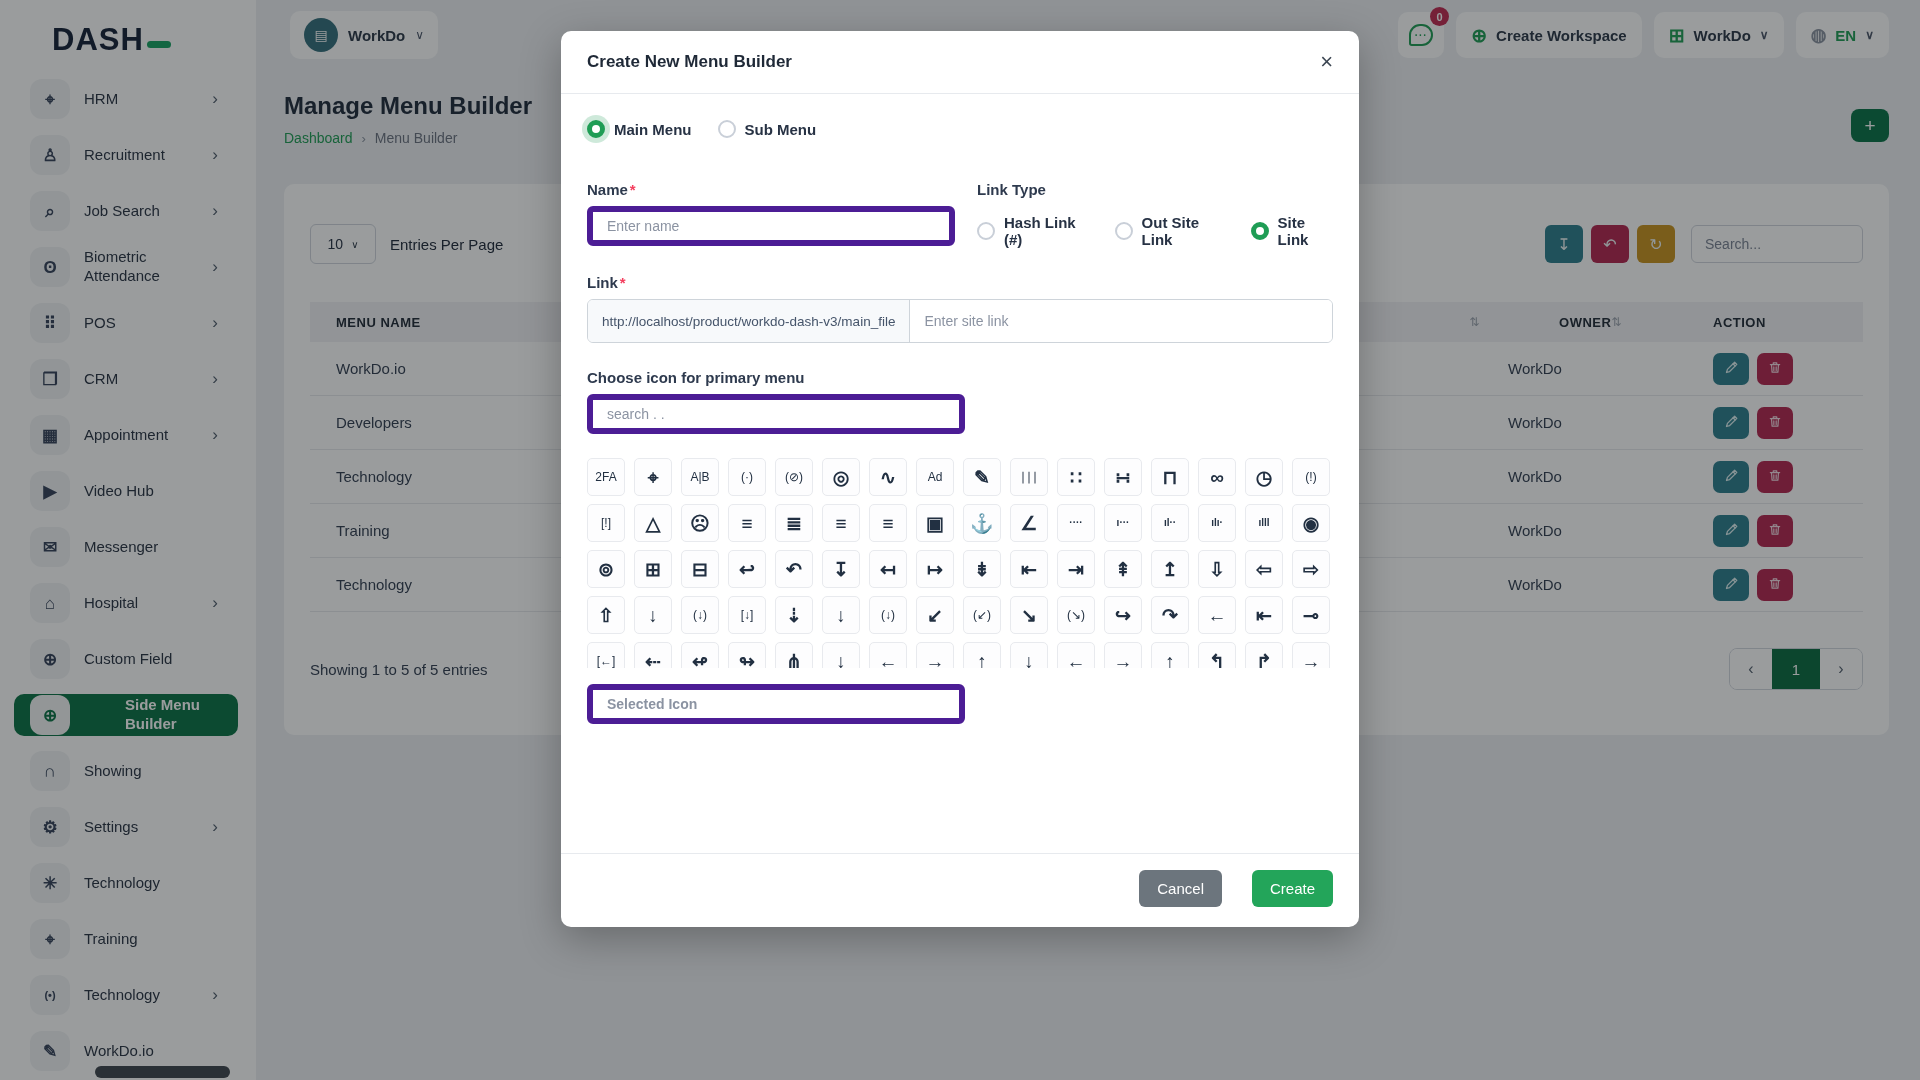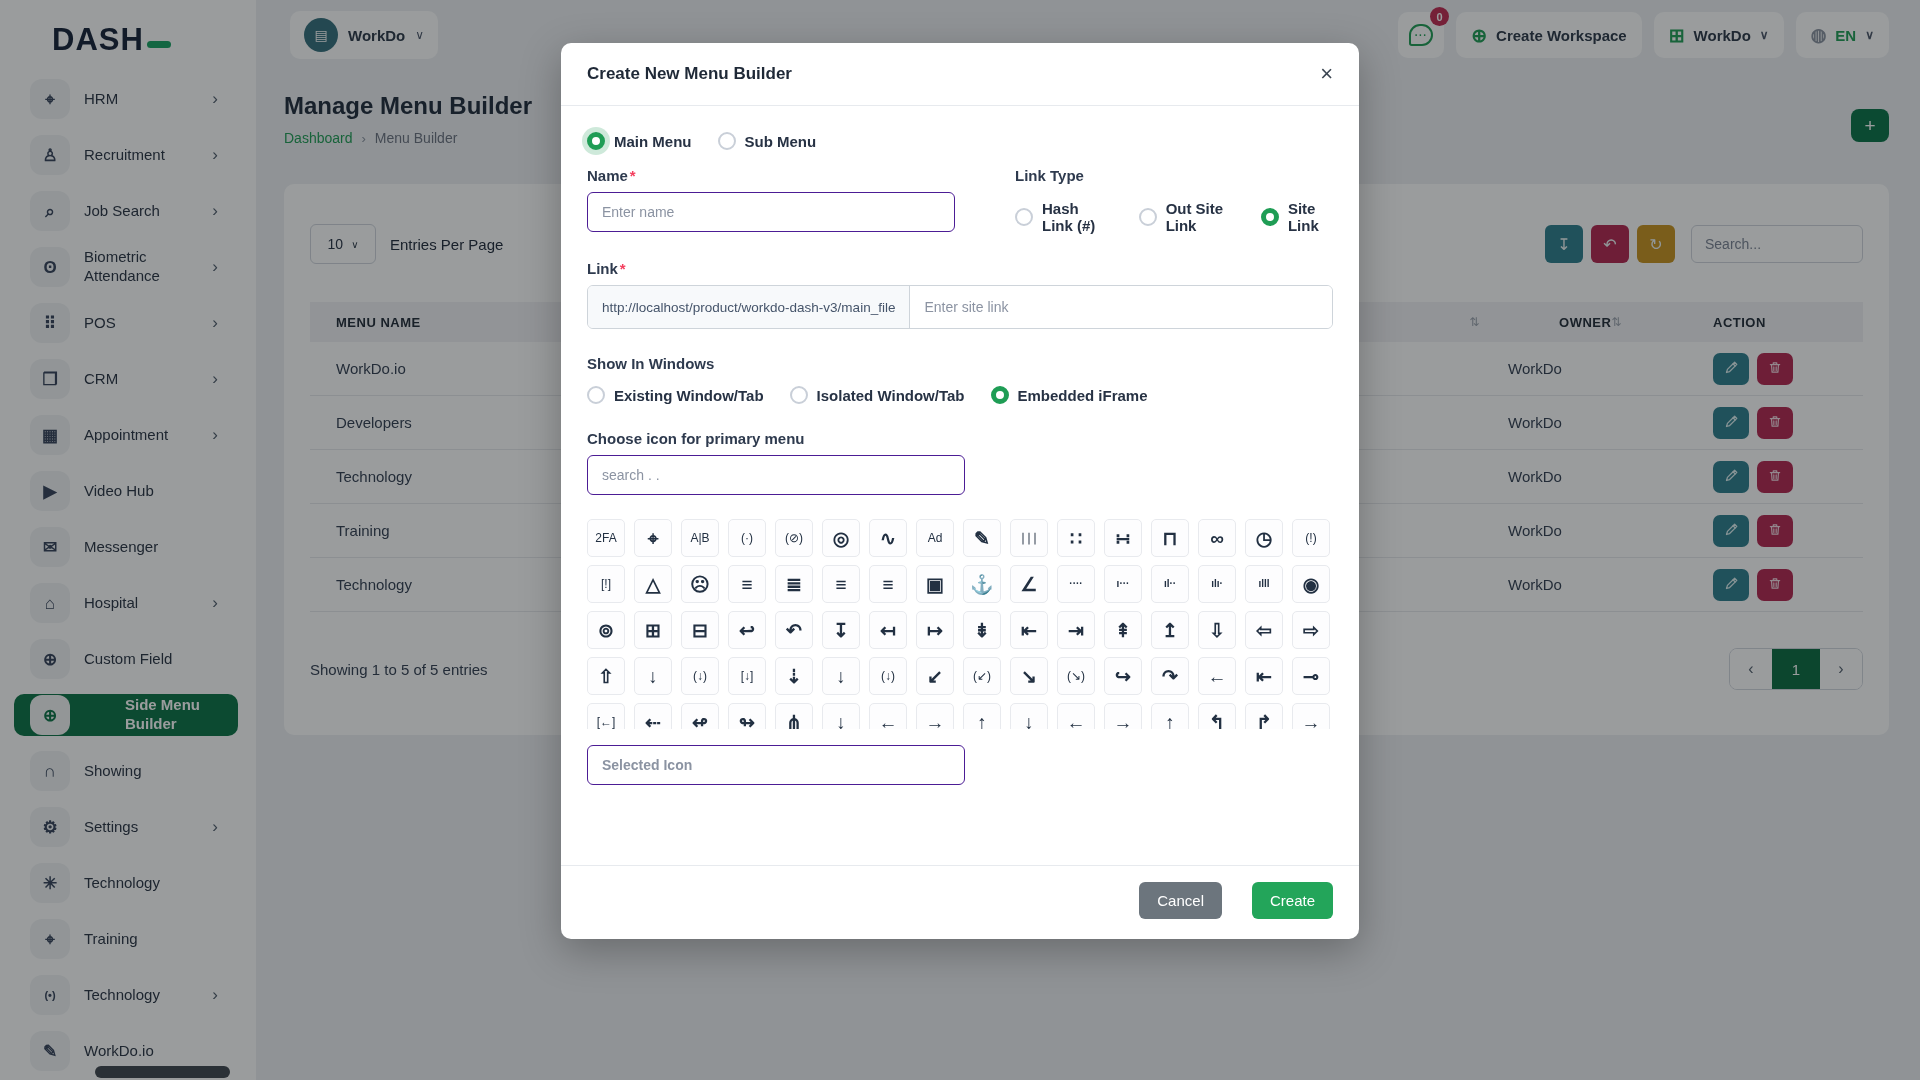--- a/index.html
+++ b/index.html
@@ -88,36 +88,36 @@
   .summary{font-size:15px;color:#333f52;}
   .pager{margin-left:auto;display:flex;border:1px solid #d3d8df;border-radius:8px;overflow:hidden;background:#fff;}
   .pg{width:42px;height:40px;border:none;background:#fff;color:#55616f;font-size:16px;display:flex;
       align-items:center;justify-content:center;cursor:pointer;}
   .pg.active{background:#0c6b40;color:#fff;width:48px;font-size:15px;}
 
   .scroll-thumb{position:absolute;left:95px;top:1066px;width:135px;height:12px;background:#3f464e;border-radius:6px;z-index:3;}
 
   
   .overlay{position:absolute;inset:0;background:rgba(15,18,22,0.42);z-index:40;}
-  .modal{position:absolute;left:561px;top:43px;width:798px;height:896px;background:#fff;border-radius:10px;
+  .modal{position:absolute;left:561px;top:31px;width:798px;height:896px;background:#fff;border-radius:10px;
          z-index:60;box-shadow:0 12px 40px rgba(0,0,0,.28);display:flex;flex-direction:column;box-sizing:border-box;}
   .modal-head{display:flex;align-items:center;justify-content:space-between;padding:20px 26px;border-bottom:1px solid #e7eaee;}
   .modal-title{font-size:17px;font-weight:700;color:#1f2937;}
   .modal-close{border:none;background:none;font-size:22px;color:#3c4652;cursor:pointer;line-height:1;padding:0;}
   .modal-body{padding:16px 26px 0;flex:1;overflow:hidden;}
   .radio-row{display:flex;align-items:center;gap:26px;}
   .radio-opt{display:flex;align-items:center;gap:9px;cursor:pointer;}
   .radio{width:18px;height:18px;border-radius:50%;border:2px solid #c9cfd8;background:#fff;box-sizing:border-box;flex:0 0 18px;}
   .radio.checked{border:5px solid #1f9d55;}
   .radio.halo{box-shadow:0 0 0 5px rgba(31,157,85,.22);}
   .radio-label{font-size:15px;font-weight:600;color:#273244;}
   .f-label{font-size:15px;font-weight:600;color:#2e3a4e;display:block;}
   .req{color:#f43f5e;margin-left:2px;}
-  .fields-grid{display:grid;grid-template-columns:368px 1fr;column-gap:60px;margin-top:17px;}
-  .txt{height:40px;border:1px solid #4c1d95;border-radius:6px;padding:0 14px;font-size:14px;color:#273244;
+  .fields-grid{display:grid;grid-template-columns:368px 1fr;column-gap:22px;margin-top:43px;}
+  .txt{height:40px;border:6px solid #4c1d95;border-radius:6px;padding:0 14px;font-size:14px;color:#273244;
        box-sizing:border-box;width:100%;margin-top:8px;font-family:"Liberation Sans",sans-serif;}
   .txt::placeholder{color:#8b93a2;}
   .lt-radios{margin-top:16px;}
   .section{margin-top:26px;}
   .link-group{margin-top:8px;display:flex;height:42px;border:1px solid #ced4da;border-radius:6px;overflow:hidden;}
   .link-addon{background:#f7f9fb;border-right:1px solid #ced4da;display:flex;align-items:center;padding:0 14px;
               font-size:13.5px;color:#45546a;white-space:nowrap;}
   .link-input{flex:1;border:none;outline:none;padding:0 14px;font-size:14px;color:#273244;font-family:"Liberation Sans",sans-serif;}
   .link-input::placeholder{color:#8b93a2;}
   .w-narrow{width:378px;}
@@ -514,37 +514,20 @@
       <div class="section">
         <label class="f-label">
           <span>Link</span><span class="req">*</span>
         </label>
         <div class="link-group">
           <div class="link-addon">http://localhost/product/workdo-dash-v3/main_file</div>
           <input class="link-input" placeholder="Enter site link" style="">
         </div>
       </div>
 
-      <div class="section">
-        <label class="f-label">Show In Windows</label>
-        <div class="radio-row" style="margin-top:14px;">
-    <label class="radio-opt">
-      <span class="radio"></span>
-      <span class="radio-label">Existing Window/Tab</span>
-    </label>
-    <label class="radio-opt">
-      <span class="radio"></span>
-      <span class="radio-label">Isolated Window/Tab</span>
-    </label>
-    <label class="radio-opt">
-      <span class="radio checked"></span>
-      <span class="radio-label">Embedded iFrame</span>
-    </label>
-          </div>
-      </div>
 
       <div class="section">
         <label class="f-label">Choose icon for primary menu</label>
         <input class="txt w-narrow" placeholder="search . ." style="">
         <div class="icon-grid">
     <button class="icon-cell" title="2fa">
       <span class="ig sm">2FA</span>
     </button>
     <button class="icon-cell" title="focus-auto">
       <span class="ig">⌖</span>

